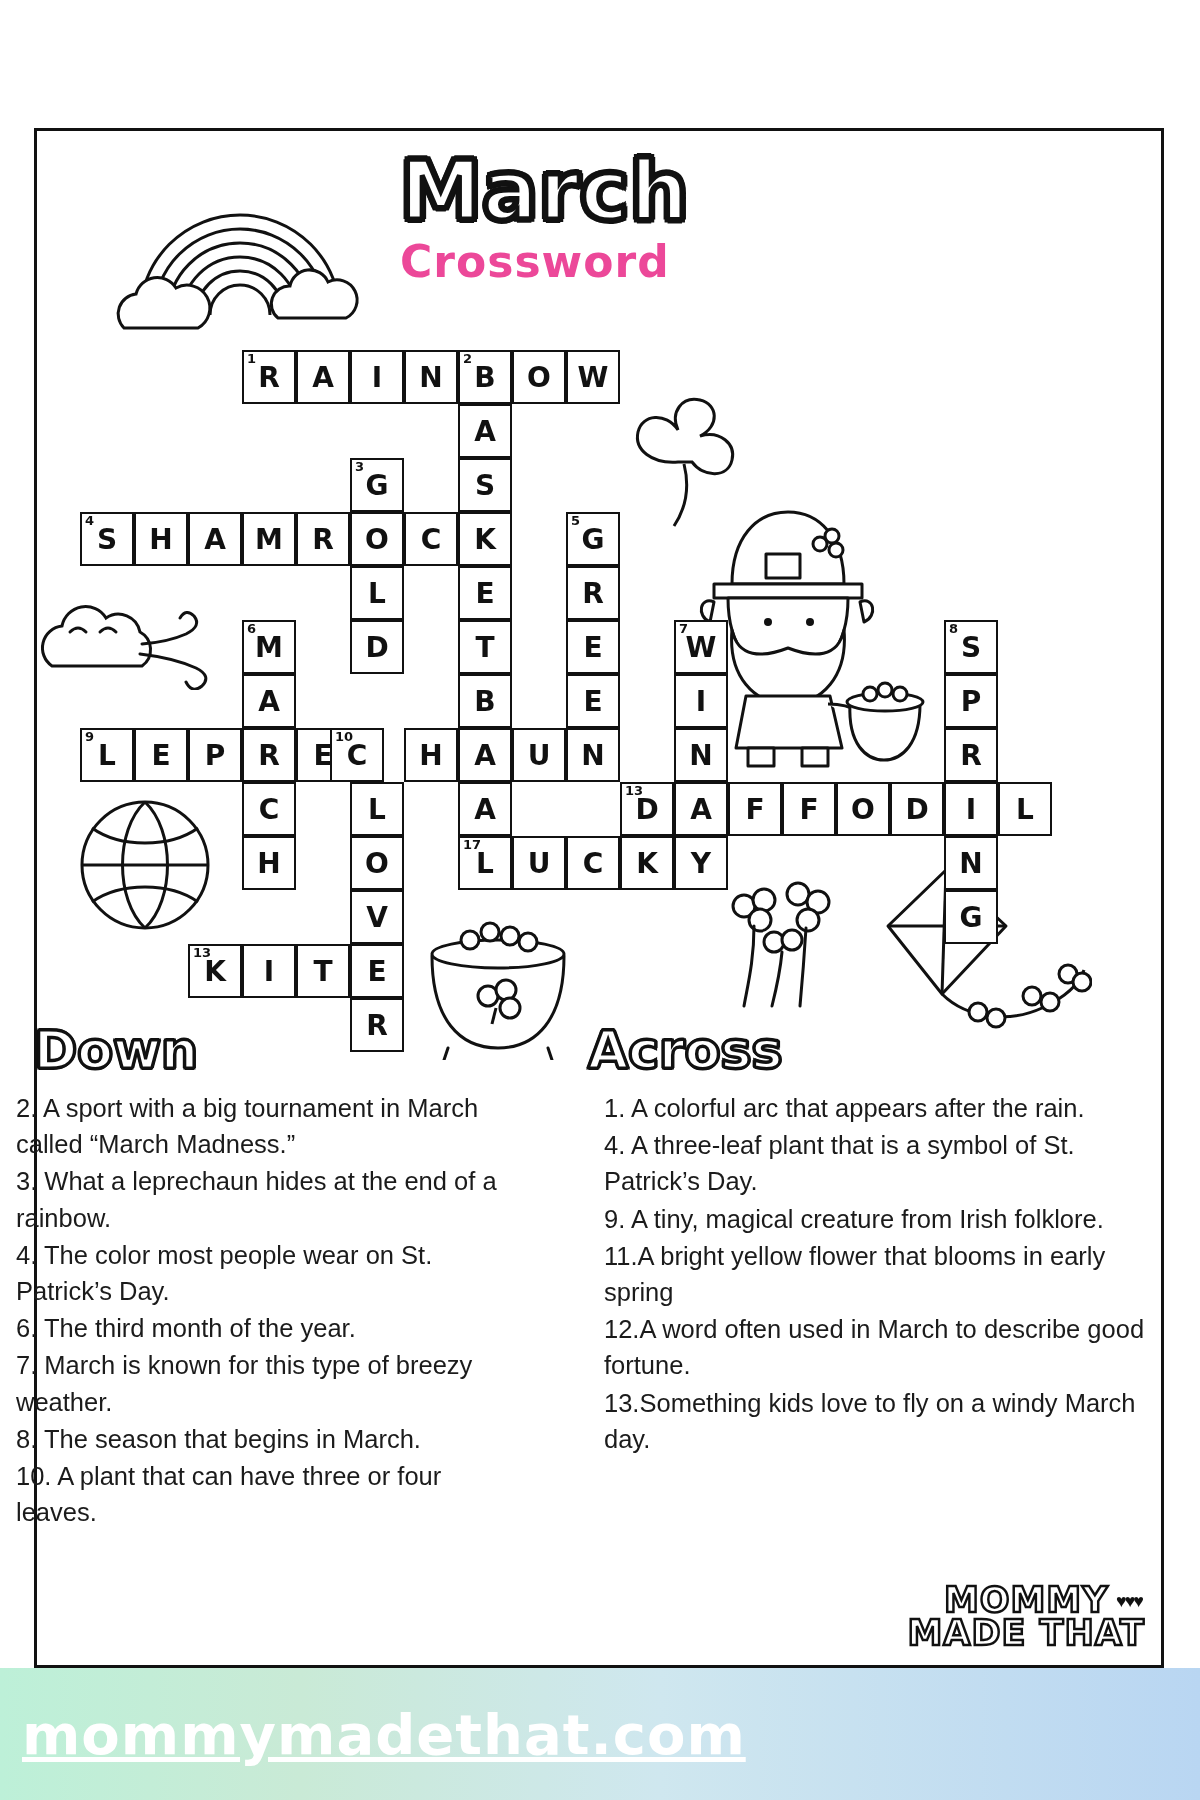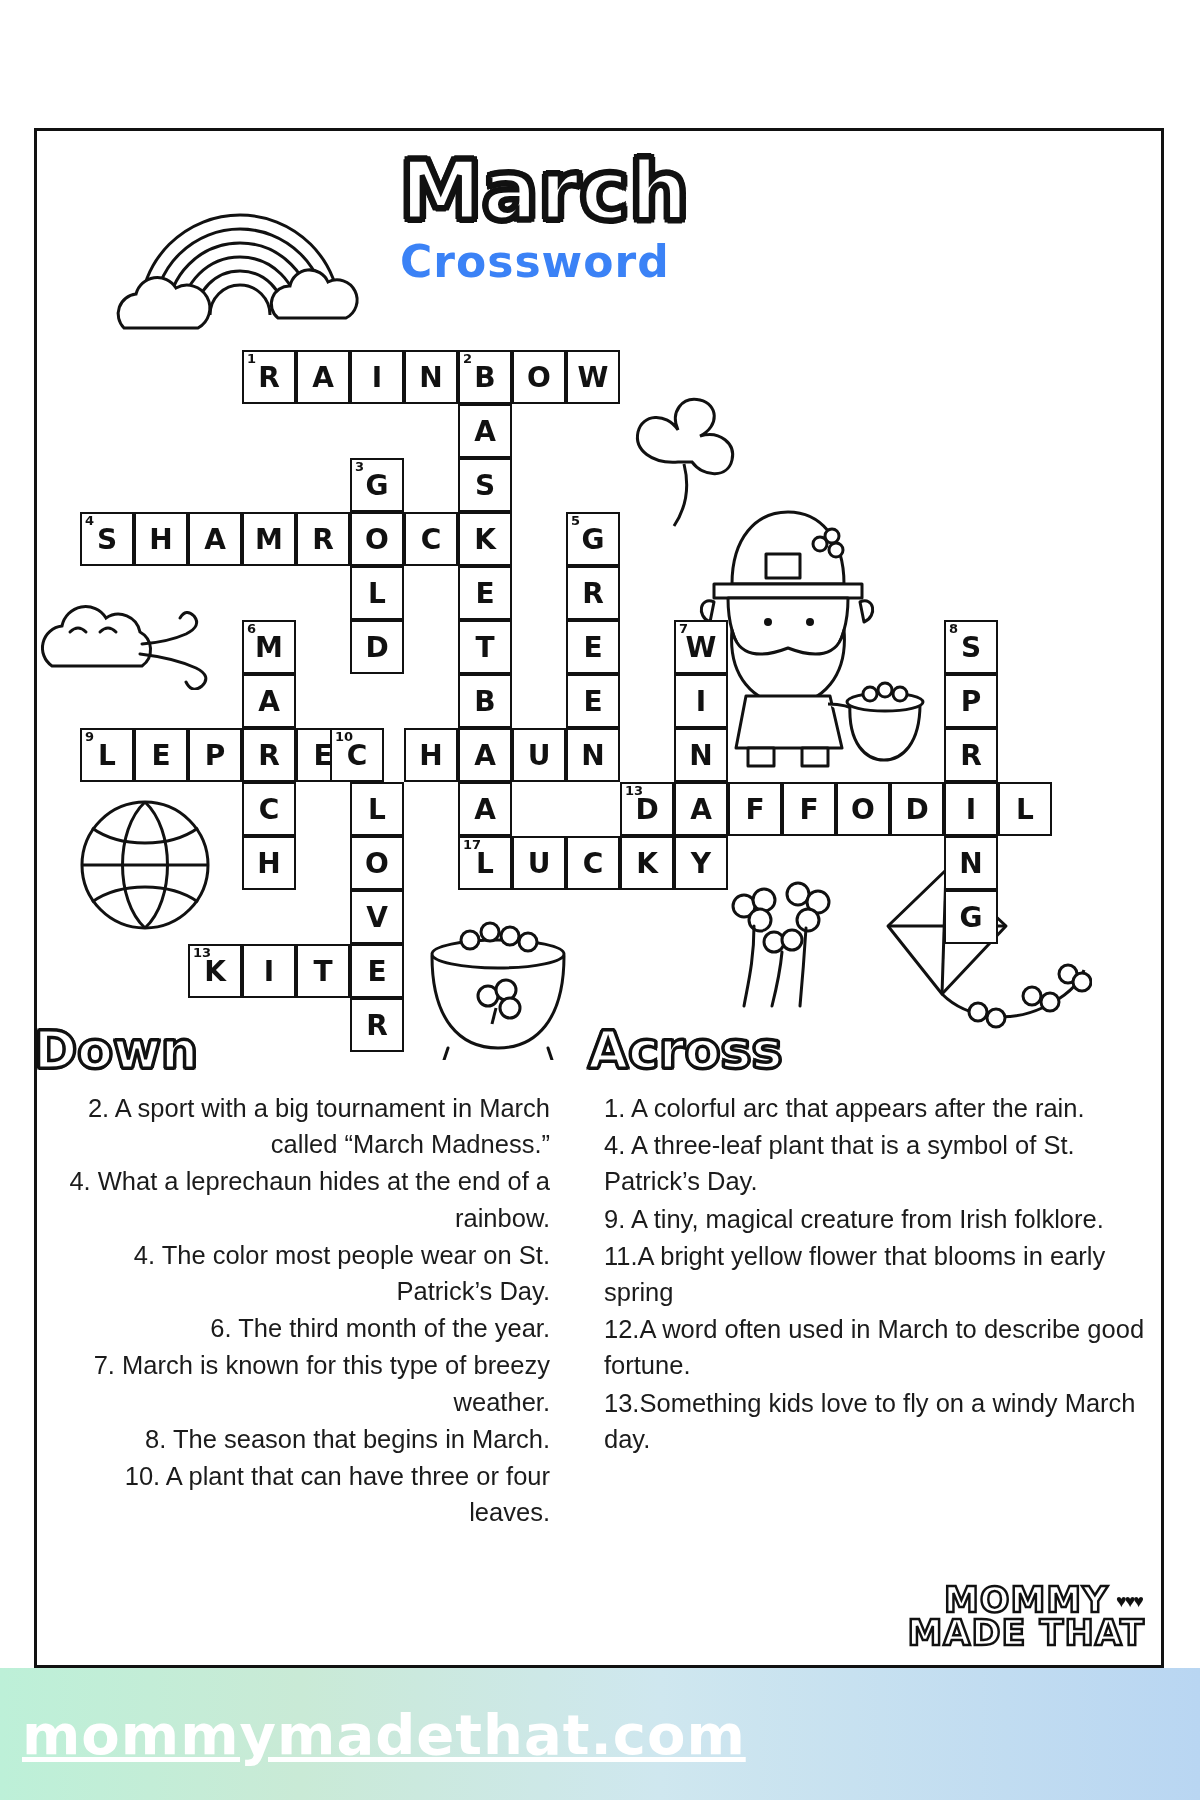--- a/index.html
+++ b/index.html
@@ -47,21 +47,21 @@
     -webkit-text-stroke: 5px #111;
     text-shadow:
       -4px 0 #111, 4px 0 #111, 0 -4px #111, 0 4px #111,
       -3px -3px #111, 3px -3px #111, -3px 3px #111, 3px 3px #111;
     line-height: 1.0;
   }
   .title-sub {
     font-family: "DejaVu Sans", sans-serif;
     font-size: 44px;
     font-weight: bold;
-    color: #3b82f6;
+    color: #ec4899;
     letter-spacing: 1px;
     margin-top: 4px;
   }
   
   #grid-layer {
     position: absolute;
     left: 0;
     top: 0;
     width: 1200px;
     height: 1800px;
@@ -111,21 +111,21 @@
   #down-heading { left: 34px; top: 1020px; }
   #across-heading { left: 588px; top: 1020px; }
 
   .clue-list {
     position: absolute;
     font-family: "Liberation Sans", sans-serif;
     font-size: 25.5px;
     line-height: 1.42;
     color: #1b1b1b;
   }
-  #down-list { left: 50px; top: 1090px; width: 500px; text-align: right; }
+  #down-list { left: 16px; top: 1090px; width: 500px; }
   #across-list { left: 604px; top: 1090px; width: 545px; }
   .clue-item { margin: 0 0 1px 0; }
 
   
   .logo {
     position: absolute;
     right: 55px;
     bottom: 150px;
     text-align: center;
     font-family: "DejaVu Sans", sans-serif;
@@ -564,21 +564,21 @@
       <div class="cell" style="left: 350px; top: 998px;">
         <span class="letter">R</span>
       </div>
     </div>
 
   <div class="clue-heading" id="down-heading">Down</div>
   <div class="clue-heading" id="across-heading">Across</div>
 
   <div class="clue-list" id="down-list">
       <p class="clue-item">2. A sport with a big tournament in March called “March Madness.”</p>
-      <p class="clue-item">4. What a leprechaun hides at the end of a rainbow.</p>
+      <p class="clue-item">3. What a leprechaun hides at the end of a rainbow.</p>
       <p class="clue-item">4. The color most people wear on St. Patrick’s Day.</p>
       <p class="clue-item">6. The third month of the year.</p>
       <p class="clue-item">7. March is known for this type of breezy weather.</p>
       <p class="clue-item">8. The season that begins in March.</p>
       <p class="clue-item">10. A plant that can have three or four leaves.</p>
     </div>
   <div class="clue-list" id="across-list">
       <p class="clue-item">1. A colorful arc that appears after the rain.</p>
       <p class="clue-item">4. A three-leaf plant that is a symbol of St. Patrick’s Day.</p>
       <p class="clue-item">9. A tiny, magical creature from Irish folklore.</p>

